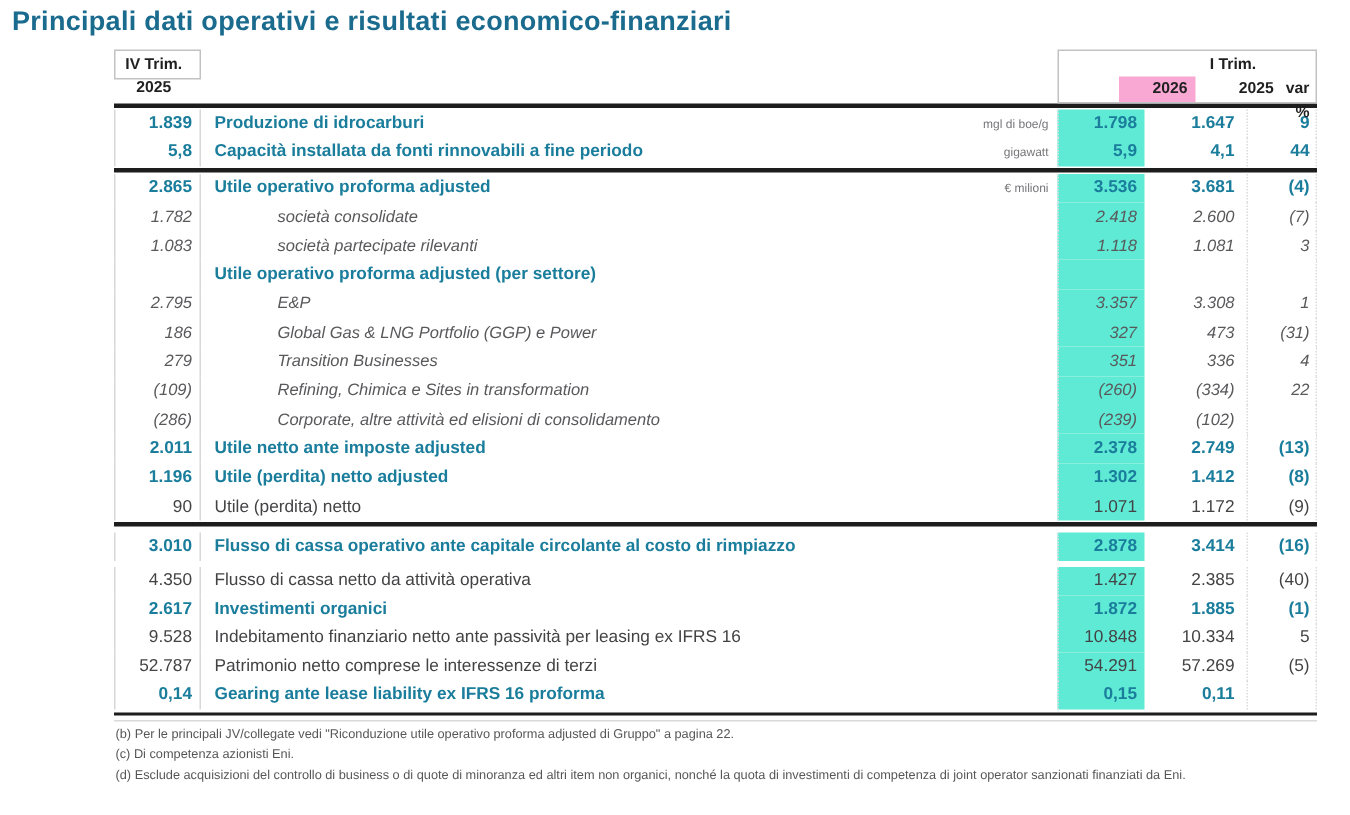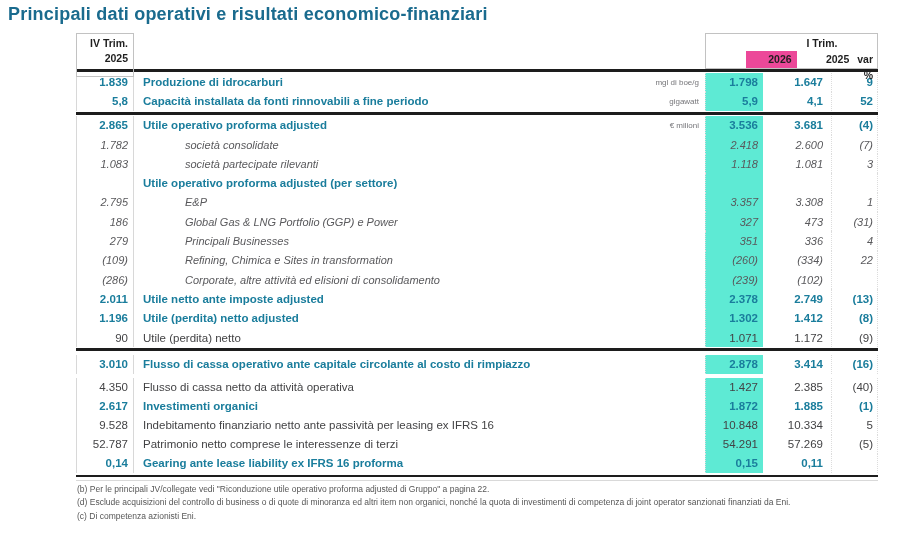--- a/index.html
+++ b/index.html
@@ -6,28 +6,28 @@
   html,body { width:900px; height:543px; background:#ffffff; overflow:hidden;
               font-family:"Liberation Sans", sans-serif; position:relative; }
 
   .page-title { position:absolute; left:8px; top:4px; font-size:18px; font-weight:bold;
                 color:#1a6b8e; letter-spacing:.2px; }
 
   .fin-table { position:absolute; left:76px; top:33px; width:802px; }
 
   
   .thead { position:relative; height:36px; }
-  .hdr-left { position:absolute; left:0; top:0; width:58px; height:44px;
-              border:1px solid #c2c2c2; text-align:right; padding:2px 5px 0 0;
+  .hdr-left { position:absolute; left:0; top:0; width:58px; height:20px;
+              border:1px solid #c2c2c2; text-align:center; padding:2px 5px 0 0;
               font-size:10.5px; font-weight:bold; color:#1f1f1f; line-height:15px; }
   .hdr-right { position:absolute; right:0; top:0; width:173px; height:36px;
                border:1px solid #c2c2c2; font-size:10.5px; font-weight:bold; color:#1f1f1f;padding-left:40px; }
   .hdr-group { width:152px; text-align:center; line-height:16px; padding-top:1px; }
   .hdr-years { display:flex; height:17px; line-height:16px; }
-  .hy-2026 { width:57px; background:#ec4899; text-align:right; padding-right:5px; }
+  .hy-2026 { width:57px; background:#f9a8d4; text-align:right; padding-right:5px; }
   .hy-2025 { width:68px; text-align:right; padding-right:8px; }
   .hy-var  { flex:1; text-align:right; padding-right:4px; }
 
   .rule { height:2.5px; background:#1d1d1d; }
   .hairline { height:1px; background:#d9d9d9; margin-top:3px; }
 
   
   .sec-a { padding:1px 0 1px; }
   .sec-b { padding:1px 0 1px; }
   .sec-c { padding:4px 0 2px; }
@@ -89,21 +89,21 @@
     <div class="cell c-26">1.798</div>
     <div class="cell c-25">1.647</div>
     <div class="cell c-var">9</div>
   </div>
       <div class="row row--strong">
     <div class="cell c-iv">5,8</div>
     <div class="cell c-label">Capacità installata da fonti rinnovabili a fine periodo</div>
     <div class="cell c-unit">gigawatt</div>
     <div class="cell c-26">5,9</div>
     <div class="cell c-25">4,1</div>
-    <div class="cell c-var">52</div>
+    <div class="cell c-var">44</div>
   </div>
     </section>
   <div class="rule"></div>
   <section class="sec-b">
       <div class="row row--strong">
     <div class="cell c-iv">2.865</div>
     <div class="cell c-label">Utile operativo proforma adjusted</div>
     <div class="cell c-unit">€ milioni</div>
     <div class="cell c-26">3.536</div>
     <div class="cell c-25">3.681</div>
@@ -144,21 +144,21 @@
       <div class="row row--sub">
     <div class="cell c-iv">186</div>
     <div class="cell c-label">Global Gas &amp; LNG Portfolio (GGP) e Power</div>
     <div class="cell c-unit"></div>
     <div class="cell c-26">327</div>
     <div class="cell c-25">473</div>
     <div class="cell c-var">(31)</div>
   </div>
       <div class="row row--sub">
     <div class="cell c-iv">279</div>
-    <div class="cell c-label">Principali Businesses</div>
+    <div class="cell c-label">Transition Businesses</div>
     <div class="cell c-unit"></div>
     <div class="cell c-26">351</div>
     <div class="cell c-25">336</div>
     <div class="cell c-var">4</div>
   </div>
       <div class="row row--sub">
     <div class="cell c-iv">(109)</div>
     <div class="cell c-label">Refining, Chimica e Sites in transformation</div>
     <div class="cell c-unit"></div>
     <div class="cell c-26">(260)</div>
@@ -249,15 +249,15 @@
     <div class="cell c-var"></div>
   </div>
     </section>
   <div class="rule"></div>
   <div class="hairline"></div>
 
 </div>
 
 <div class="footnotes">
   <div class="footnote">(b) Per le principali JV/collegate vedi "Riconduzione utile operativo proforma adjusted di Gruppo" a pagina 22.</div>
+  <div class="footnote">(c) Di competenza azionisti Eni.</div>
   <div class="footnote">(d) Esclude acquisizioni del controllo di business o di quote di minoranza ed altri item non organici, nonché la quota di investimenti di competenza di joint operator sanzionati finanziati da Eni.</div>
-  <div class="footnote">(c) Di competenza azionisti Eni.</div>
 </div>
 
 </body></html>

